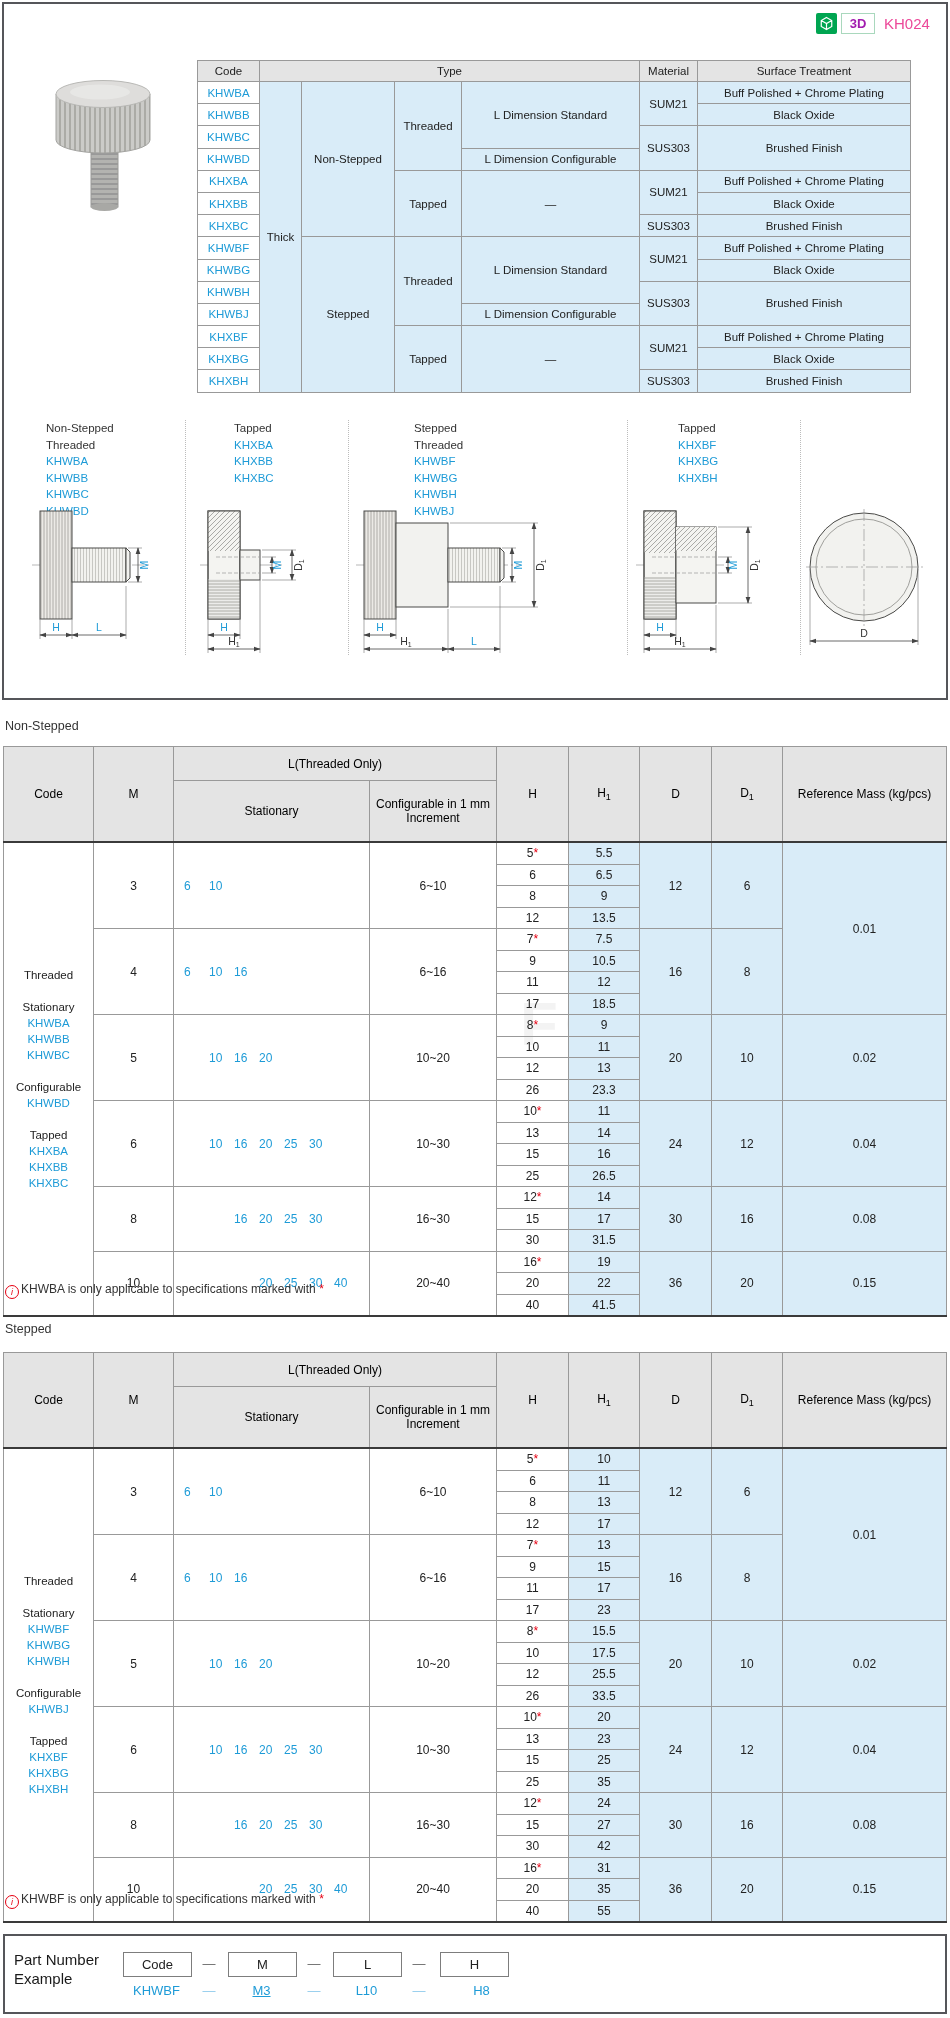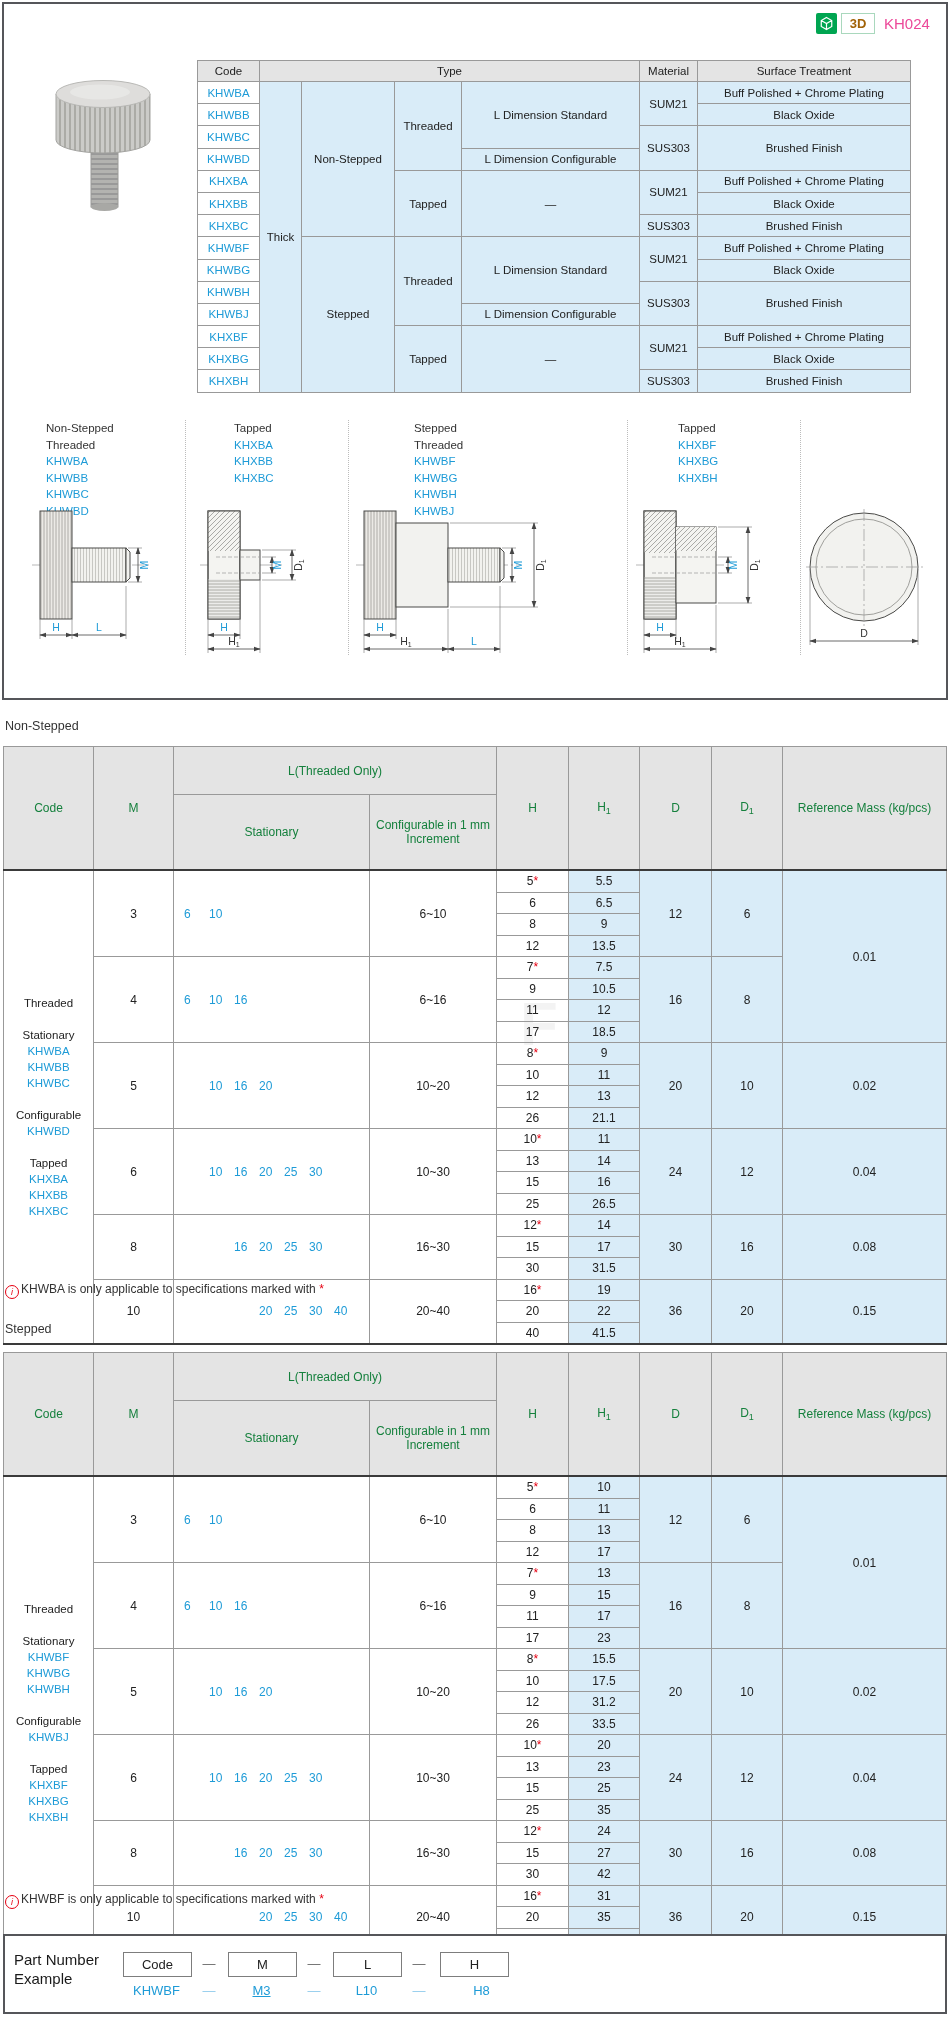--- a/index.html
+++ b/index.html
@@ -3,21 +3,21 @@
 <meta charset="utf-8">
 <style>
   html,body{margin:0;padding:0;background:#fff;}
   #canvas{position:relative;width:950px;height:2018px;background:#fff;
     font-family:"Liberation Sans",sans-serif;color:#222;overflow:hidden;}
   .abs{position:absolute;}
   
   .top-box{left:2px;top:2px;width:942px;height:694px;border:2px solid #55565a;background:#fff;}
   .badge-wrap{left:816px;top:13px;height:21px;display:flex;align-items:center;gap:4px;}
   .badge-cube{width:21px;height:21px;background:#00a551;border-radius:2px;display:flex;align-items:center;justify-content:center;}
-  .badge-3d{width:32px;height:19px;border:1px solid #a9d8bd;color:#a16207;font-weight:bold;font-size:13px;
+  .badge-3d{width:32px;height:19px;border:1px solid #a9d8bd;color:#a21caf;font-weight:bold;font-size:13px;
     display:flex;align-items:center;justify-content:center;background:#fff;}
   .page-code{left:884px;top:15px;font-size:15px;color:#ec4899;}
   
   .toptbl{border-collapse:collapse;table-layout:fixed;font-size:11.5px;}
   .toptbl th,.toptbl td{border:1px solid #999;padding:0 2px;text-align:center;overflow:hidden;}
   .toptbl{border:1.5px solid #6b6b6b;}
   .toptbl th{background:#e4e4e4;height:20px;font-weight:normal;color:#222;}
   .toptbl td{height:21.2px;background:#d9ecf8;color:#222;}
   .toptbl td.code{background:#fff;color:#1e9bd7;}
   
@@ -32,21 +32,21 @@
   .cl{stroke:#999;stroke-width:0.7;stroke-dasharray:12 3 2 3;}
   .hid{stroke:#999;stroke-width:0.7;stroke-dasharray:4 2;}
   
   .sec-title{font-size:12.5px;color:#333;}
   .note{font-size:12px;color:#333;}
   .note .star,.star{color:#e60012;}
   .info-icon{display:inline-block;width:12px;height:12px;border:1px solid #e60012;border-radius:50%;
     color:#e60012;text-align:center;line-height:12px;font-size:9px;font-style:italic;margin-right:2px;vertical-align:-2px;}
   
   .dimtbl{border-collapse:collapse;table-layout:fixed;font-size:12px;border:1.5px solid #6b6b6b;border-bottom:2px solid #3a3a3a;}
-  .dimtbl th{background:#e4e4e4;border:1px solid #999;font-weight:normal;color:#15803d;font-size:12px;padding:15px 2px;}
+  .dimtbl th{background:#e4e4e4;border:1px solid #999;font-weight:normal;color:#000000;font-size:12px;padding:8px 2px;}
   .dimtbl thead tr.h1r th{height:17px;}
   .dimtbl thead tr.h2r th{height:44px;}
   .dimtbl thead{border-bottom:2px solid #3a3a3a;}
   .dimtbl td{border:1px solid #999;height:20.5px;text-align:center;padding:0;color:#222;}
   .dimtbl td.h1col,.dimtbl td.dcol2,.dimtbl td.d1col,.dimtbl td.masscol{background:#d9ecf8;}
   .dimtbl td.codecol{background:#fff;vertical-align:middle;font-size:11.5px;line-height:16px;}
   .dimtbl td.statcol{text-align:left;}
   .dimtbl .slot{display:inline-block;width:25px;text-align:left;}
   .blue{color:#1e9bd7;}
   sub{font-size:9px;}
@@ -481,21 +481,21 @@
         <tr>
           <td class="hcol blue">10</td>
           <td class="h1col">11</td>
         </tr>
         <tr>
           <td class="hcol blue">12</td>
           <td class="h1col">13</td>
         </tr>
         <tr>
           <td class="hcol blue">26</td>
-          <td class="h1col">21.1</td>
+          <td class="h1col">23.3</td>
         </tr>
         <tr>
           <td class="mcol blue" rowspan="4">6</td>
           <td class="statcol" rowspan="4">
             <div style="padding-left: 35px;"><span class="slot blue">10</span><span class="slot blue">16</span><span class="slot blue">20</span><span class="slot blue">25</span><span class="slot blue">30</span></div>
           </td>
           <td class="cfgcol blue" rowspan="4">10~30</td>
           <td class="hcol blue">10<span class="star">*</span></td>
           <td class="h1col">11</td>
           <td class="dcol2" rowspan="4">24</td>
@@ -666,21 +666,21 @@
           <td class="dcol2" rowspan="4">20</td>
           <td class="d1col" rowspan="4">10</td>
           <td class="masscol" rowspan="4">0.02</td>
         </tr>
         <tr>
           <td class="hcol blue">10</td>
           <td class="h1col">17.5</td>
         </tr>
         <tr>
           <td class="hcol blue">12</td>
-          <td class="h1col">31.2</td>
+          <td class="h1col">25.5</td>
         </tr>
         <tr>
           <td class="hcol blue">26</td>
           <td class="h1col">33.5</td>
         </tr>
         <tr>
           <td class="mcol blue" rowspan="4">6</td>
           <td class="statcol" rowspan="4">
             <div style="padding-left: 35px;"><span class="slot blue">10</span><span class="slot blue">16</span><span class="slot blue">20</span><span class="slot blue">25</span><span class="slot blue">30</span></div>
           </td>

